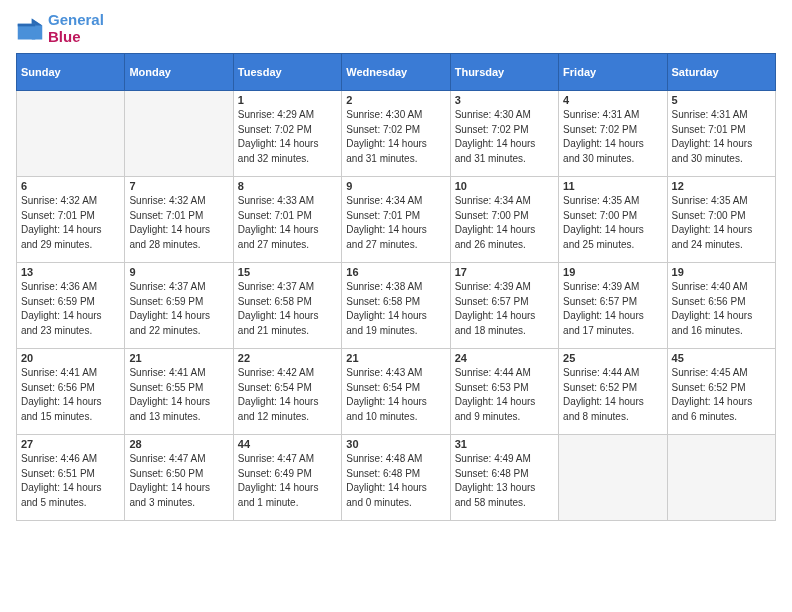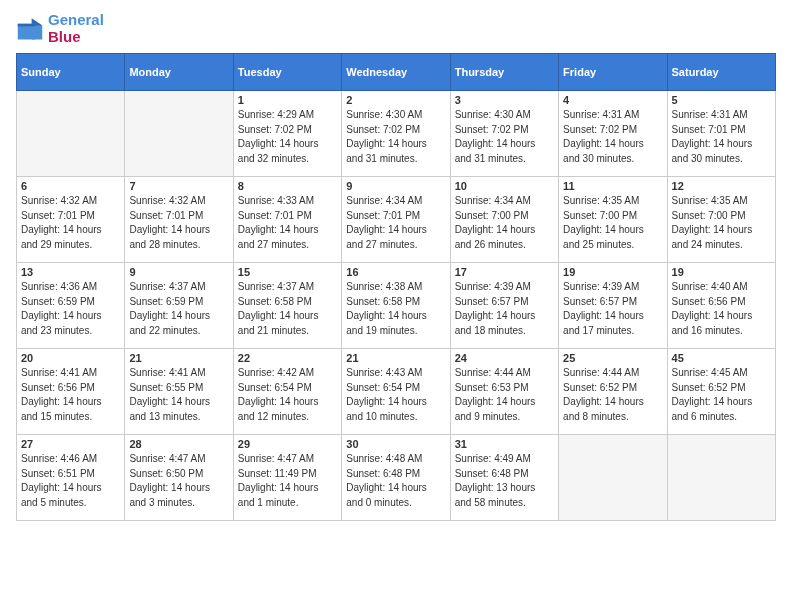--- a/index.html
+++ b/index.html
@@ -301,23 +301,23 @@
 Sunset: 6:51 PM
 Daylight: 14 hours and 5 minutes.</div>
           </td>
           <td>
             <div class="day-num">28</div>
             <div class="day-info">Sunrise: 4:47 AM
 Sunset: 6:50 PM
 Daylight: 14 hours and 3 minutes.</div>
           </td>
           <td>
-            <div class="day-num">29</div>
+            <div class="day-num">44</div>
             <div class="day-info">Sunrise: 4:47 AM
-Sunset: 11:49 PM
+Sunset: 6:49 PM
 Daylight: 14 hours and 1 minute.</div>
           </td>
           <td>
             <div class="day-num">30</div>
             <div class="day-info">Sunrise: 4:48 AM
 Sunset: 6:48 PM
 Daylight: 14 hours and 0 minutes.</div>
           </td>
           <td>
             <div class="day-num">31</div>

